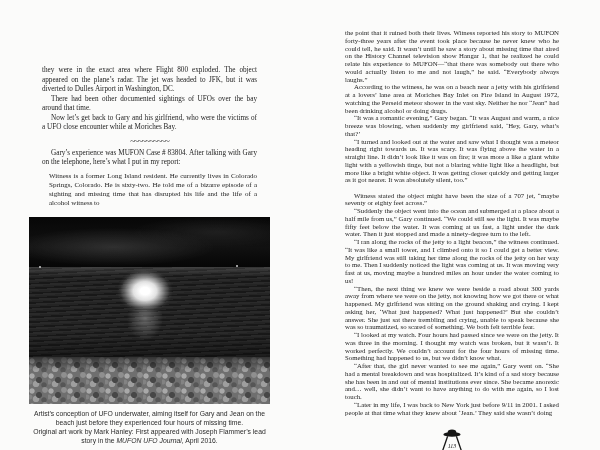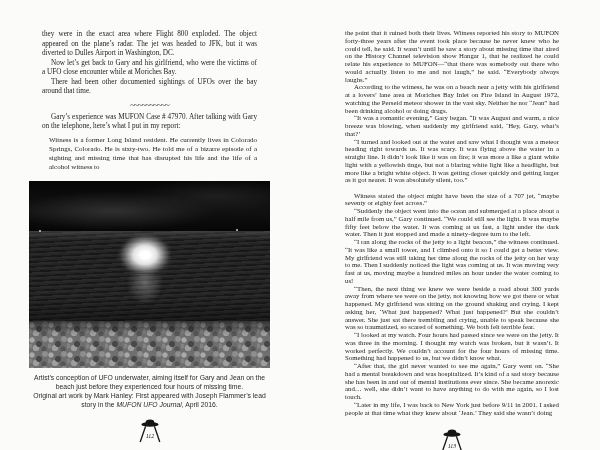--- a/index.html
+++ b/index.html
@@ -5,21 +5,21 @@
   html,body{margin:0;padding:0;}
   body{
     width:600px;height:450px;position:relative;overflow:hidden;
     background:#fbfbfa;
     font-family:"Liberation Serif", serif;
     color:#1c1c1c;
     -webkit-font-smoothing:antialiased;
   }
   
   .left-page{position:absolute;left:29px;top:30px;width:241px;}
-  .lp-text{padding:0 13px;}
+  .lp-text{padding:0 13px;margin-top:36px;}
   .lp-text p{
     margin:0;font-size:7.2px;line-height:9.5px;text-align:justify;
   }
   .indent{text-indent:9px;}
   .divider{
     text-align:center;margin:4px 0 3px;font-size:9px;line-height:9px;
     letter-spacing:-1px;color:#2a2a2a;
   }
   .blockquote{
     margin:4px 0 0 7px !important;font-size:7px !important;line-height:9.3px !important;
@@ -94,24 +94,24 @@
   .orn-num{
     font-family:"Liberation Serif", serif;font-size:6px;font-style:italic;fill:#151515;
   }
 </style>
 </head>
 <body>
 
 <div class="left-page">
   <div class="lp-text">
     <p>they were in the exact area where Flight 800 exploded. The object appeared on the plane’s radar. The jet was headed to JFK, but it was diverted to Dulles Airport in Washington, DC.</p>
+    <p class="indent">There had been other documented sightings of UFOs over the bay around that time.</p>
     <p class="indent">Now let’s get back to Gary and his girlfriend, who were the victims of a UFO close encounter while at Moriches Bay.</p>
-    <p class="indent">There had been other documented sightings of UFOs over the bay around that time.</p>
     <div class="divider">~~~~~~~~~~</div>
-    <p class="indent">Gary’s experience was MUFON Case # 47970. After talking with Gary on the telephone, here’s what I put in my report:</p>
+    <p class="indent">Gary’s experience was MUFON Case # 83804. After talking with Gary on the telephone, here’s what I put in my report:</p>
     <p class="blockquote">Witness is a former Long Island resident. He currently lives in Colorado Springs, Colorado. He is sixty-two. He told me of a bizarre episode of a sighting and missing time that has disrupted his life and the life of a alcohol witness to</p>
   </div>
 
   <div class="photo">
     <div class="ph-layer ph-sky"></div>
     <div class="ph-layer ph-sea"></div>
     <div class="ph-dot dot-l"></div>
     <div class="ph-dot dot-r"></div>
     <div class="ph-reflect"></div>
     <div class="ph-glow"></div>

